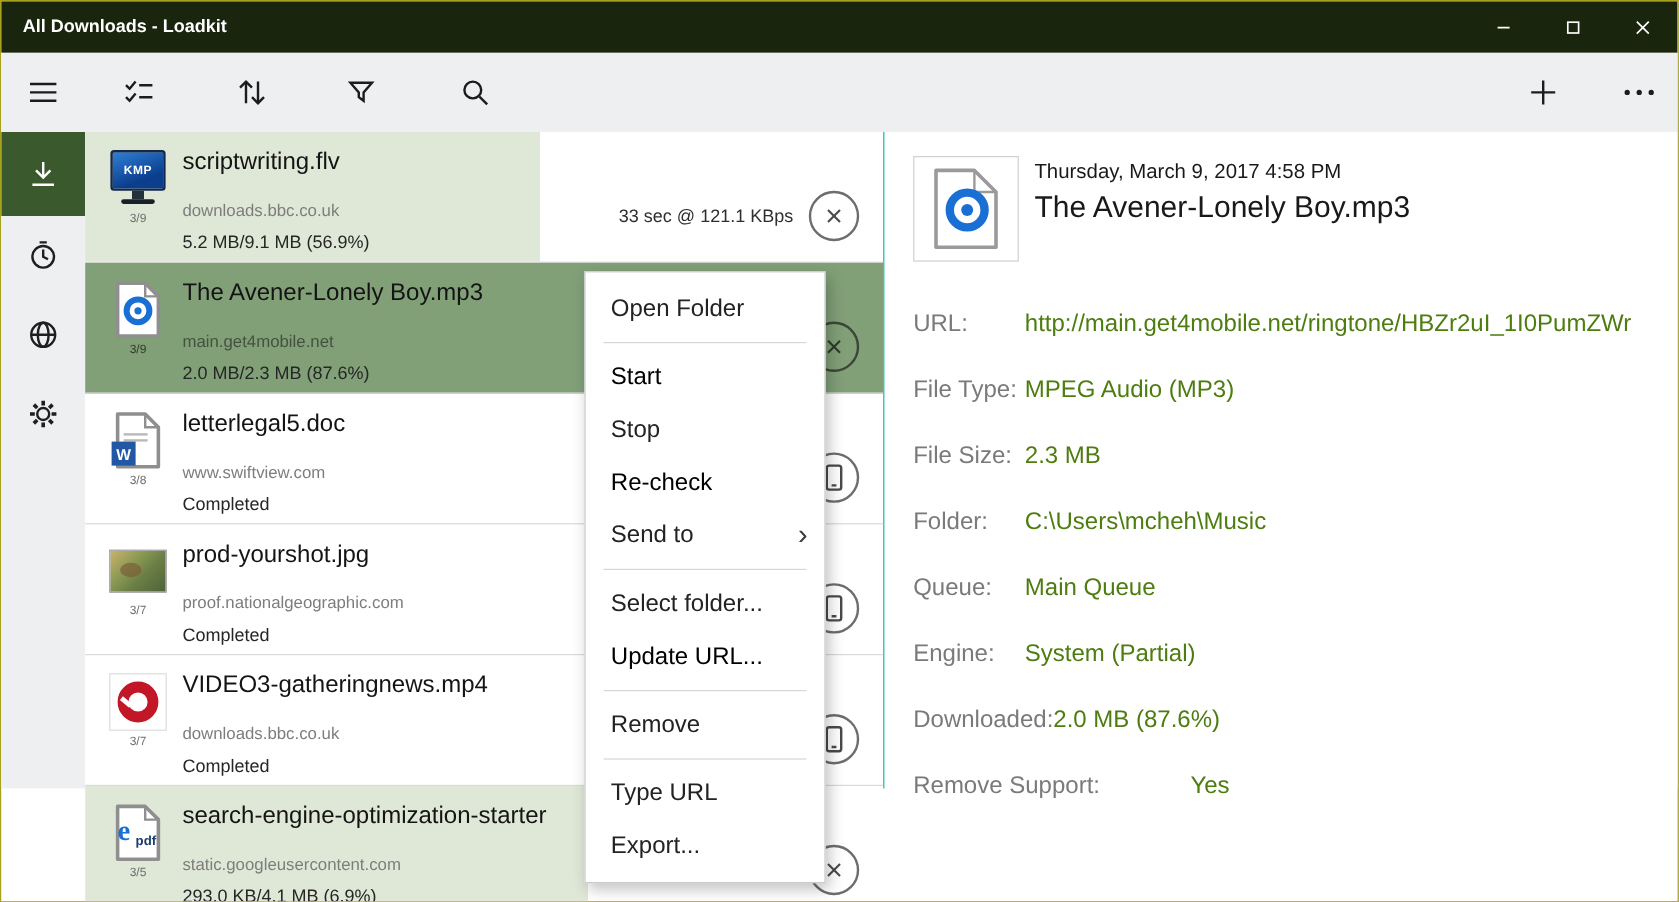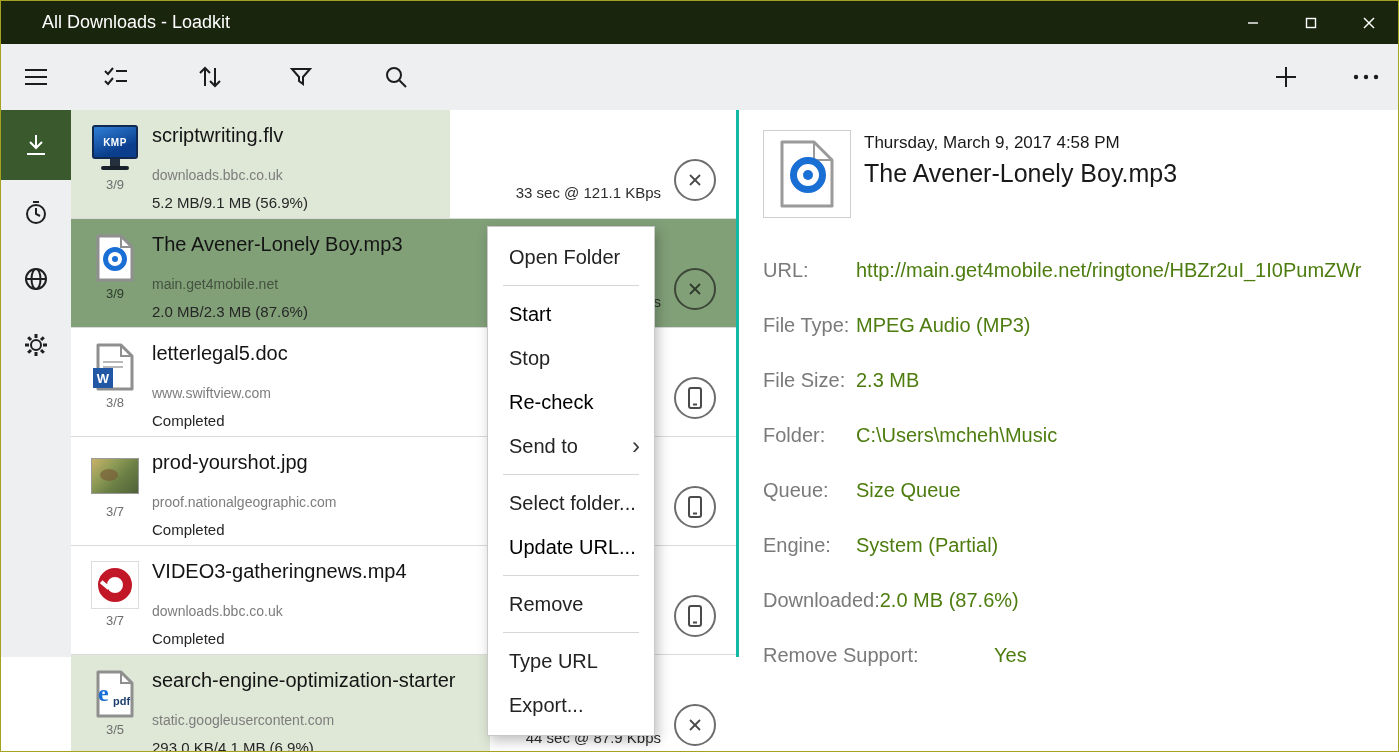--- a/index.html
+++ b/index.html
@@ -3,48 +3,48 @@
 <meta charset="utf-8">
 <style>
   * { margin:0; padding:0; box-sizing:border-box; }
   body { background:#444; font-family:"Liberation Sans", sans-serif; }
   .window{
     width:1399px;height:752px;position:relative;overflow:hidden;
     background:#fff;border:1px solid #a6a11f;
   }
   
   .titlebar{height:43px;background:#1a250e;display:flex;align-items:center;color:#fff;}
-  .tb-title{padding-left:41px;font-size:18px;}
+  .tb-title{padding-left:18px;font-size:15px;font-weight:bold;}
   .tb-btns{margin-left:auto;display:flex;height:100%;}
   .tb-btn{width:58px;height:100%;display:flex;align-items:center;justify-content:center;}
   
   .toolbar{height:66px;background:#edeff0;position:relative;}
   .tool-btn{position:absolute;top:11px;width:44px;height:44px;display:flex;align-items:center;justify-content:center;}
   
   .app-body{display:flex;height:547px;}
   .sidebar{width:70px;background:#edeff0;flex:none;}
   .side-item{height:66px;display:flex;align-items:center;justify-content:center;}
   .side-item.selected{height:70px;background:#3a5a2d;}
   
   .list{width:665px;flex:none;background:#fff;}
   .row{position:relative;height:109px;border-bottom:1px solid #dadada;}
   .row .fill{position:absolute;left:0;top:0;bottom:0;background:#dfe8d7;}
   .r1 .fill{width:57%;}
   .r6 .fill{width:63%;}
   .row.selected{background:#81a078;}
   .row-content{position:relative;display:flex;height:100%;padding-left:18px;}
   .icon-col{width:52px;display:flex;flex-direction:column;align-items:center;padding-top:15px;flex:none;}
-  .count{margin-top:4px;font-size:13px;color:#6e6e6e;}
+  .count{margin-top:4px;font-size:10px;color:#6e6e6e;}
   .row.selected .count{color:#2f3b2a;}
   .txt-col{margin-left:11px;padding-top:14px;min-width:0;}
   .dname{font-size:20px;color:#141414;white-space:nowrap;}
   .ddomain{font-size:14px;color:#7d7d7d;margin-top:20px;white-space:nowrap;}
   .row.selected .ddomain{color:#44523f;}
   .dstatus{font-size:15px;color:#262626;margin-top:11px;white-space:nowrap;}
-  .row-right{position:absolute;right:20px;top:49px;height:42px;display:flex;align-items:flex-end;}
+  .row-right{position:absolute;right:20px;top:49px;height:42px;display:flex;align-items:center;}
   .speed{font-size:15px;color:#2e2e2e;margin-right:13px;white-space:nowrap;}
   .cbtn{width:42px;height:42px;border:2px solid #6d6d6d;border-radius:50%;display:flex;align-items:center;justify-content:center;background:transparent;flex:none;}
   .row.selected .cbtn{border-color:#3c4738;}
   
   .fi{width:48px;height:48px;position:relative;flex:none;}
   .kmp-screen{position:absolute;top:0;left:1px;width:46px;height:34px;background:linear-gradient(160deg,#2f7fd6,#0b3f8e 70%);border:2px solid #12294f;border-radius:3px;color:#fff;font-size:10px;font-weight:bold;display:flex;align-items:center;justify-content:center;letter-spacing:.5px;}
   .kmp-stand{position:absolute;left:19px;top:34px;width:10px;height:7px;background:#24303c;}
   .kmp-base{position:absolute;left:10px;top:41px;width:28px;height:4px;background:#18202a;border-radius:2px;}
   .docsvg{position:absolute;left:5px;top:0;}
   .mp3-ring{position:absolute;left:12px;top:13px;width:24px;height:24px;border:5px solid #1a6fd4;border-radius:50%;background:#fff;}
@@ -53,28 +53,28 @@
   .w-sq{position:absolute;left:2px;top:25px;width:20px;height:20px;background:#2257a5;color:#fff;font-weight:bold;font-size:13px;display:flex;align-items:center;justify-content:center;}
   .jpg-img{position:absolute;top:6px;left:0;width:48px;height:36px;border:1px solid #9a9a9a;background:linear-gradient(135deg,#c9b26a 0%,#8d9a55 35%,#6b7f45 60%,#4f6238 100%);}
   .jpg-img::after{content:'';position:absolute;left:8px;top:10px;width:18px;height:12px;border-radius:50%;background:#7a5a35;opacity:.65;}
   .mp4-box{position:absolute;inset:0;background:#fff;border:1px solid #ddd;display:flex;align-items:center;justify-content:center;}
   .mp4-donut{width:34px;height:34px;border-radius:50%;border:9px solid #c21727;position:relative;}
   .mp4-donut::after{content:'';position:absolute;left:-7px;top:6px;width:10px;height:4px;background:#fff;transform:rotate(40deg);}
   .pdf-e{position:absolute;left:7px;top:10px;font-size:24px;font-weight:bold;color:#1a6fd4;font-family:"Liberation Serif",serif;}
   .pdf-txt{position:absolute;left:22px;top:25px;font-size:11px;font-weight:bold;color:#1b3e6e;}
   
   
-  .ctx{position:absolute;left:486px;top:225px;width:168px;background:#fff;border:1px solid #c9c9c9;box-shadow:3px 5px 12px rgba(0,0,0,.25);padding:8px 0;z-index:50;}
+  .ctx{position:absolute;left:486px;top:225px;width:201px;background:#fff;border:1px solid #c9c9c9;box-shadow:3px 5px 12px rgba(0,0,0,.25);padding:8px 0;z-index:50;}
   .mi{height:44px;display:flex;align-items:center;padding-left:21px;font-size:20px;color:#232323;}
   .mi.disabled{color:#000000;}
   .mi .lab{flex:1;}
   .mi .arrow{margin-right:14px;font-size:24px;color:#3c3c3c;line-height:1;}
   .sep{height:1px;background:#d6d6d6;margin:6px 15px;}
   
-  .details{flex:1;min-width:0;background:#fff;border-left:3px solid #14b8a6;padding:20px 0 0 24px;}
+  .details{flex:1;min-width:0;background:#fff;border-left:1px solid #14b8a6;padding:20px 0 0 24px;}
   .dhead{display:flex;}
   .bigicon{width:88px;height:88px;border:1px solid #cfcfcf;display:flex;align-items:center;justify-content:center;flex:none;position:relative;}
   .bigdoc{position:relative;width:56px;height:70px;}
   .big-ring{position:absolute;left:11px;top:18px;width:36px;height:36px;border:7px solid #1a6fd4;border-radius:50%;background:#fff;}
   .big-ring::after{content:'';position:absolute;left:6px;top:6px;width:10px;height:10px;border-radius:50%;background:#1a6fd4;}
   .dmeta{margin-left:13px;padding-top:3px;min-width:0;}
   .ddate{font-size:17px;color:#191919;}
   .dtitle{font-size:25px;color:#191919;margin-top:6px;white-space:nowrap;}
   .fields{margin-top:25px;}
   .frow{display:flex;align-items:center;height:55px;font-size:20px;}
@@ -403,21 +403,21 @@
         <div class="frow">
             <div class="flabel">File Size:</div>
             <div class="fvalue">2.3 MB</div>
           </div>
         <div class="frow">
             <div class="flabel">Folder:</div>
             <div class="fvalue">C:\Users\mcheh\Music</div>
           </div>
         <div class="frow">
             <div class="flabel">Queue:</div>
-            <div class="fvalue">Size Queue</div>
+            <div class="fvalue">Main Queue</div>
           </div>
         <div class="frow">
             <div class="flabel">Engine:</div>
             <div class="fvalue">System (Partial)</div>
           </div>
         <div class="frow">
             <div class="flabel">Downloaded:</div>
             <div class="fvalue">2.0 MB (87.6%)</div>
           </div>
         <div class="frow">

